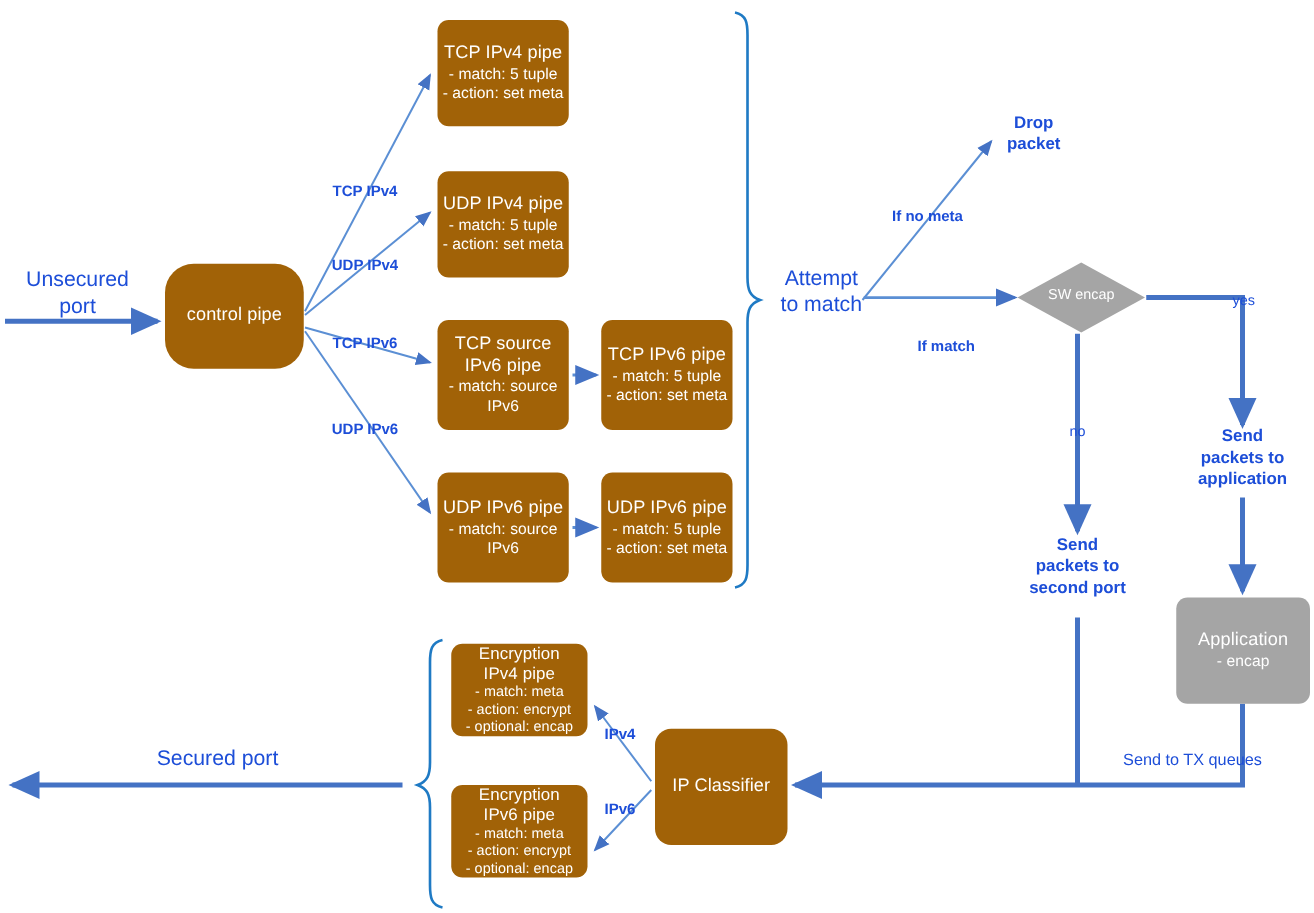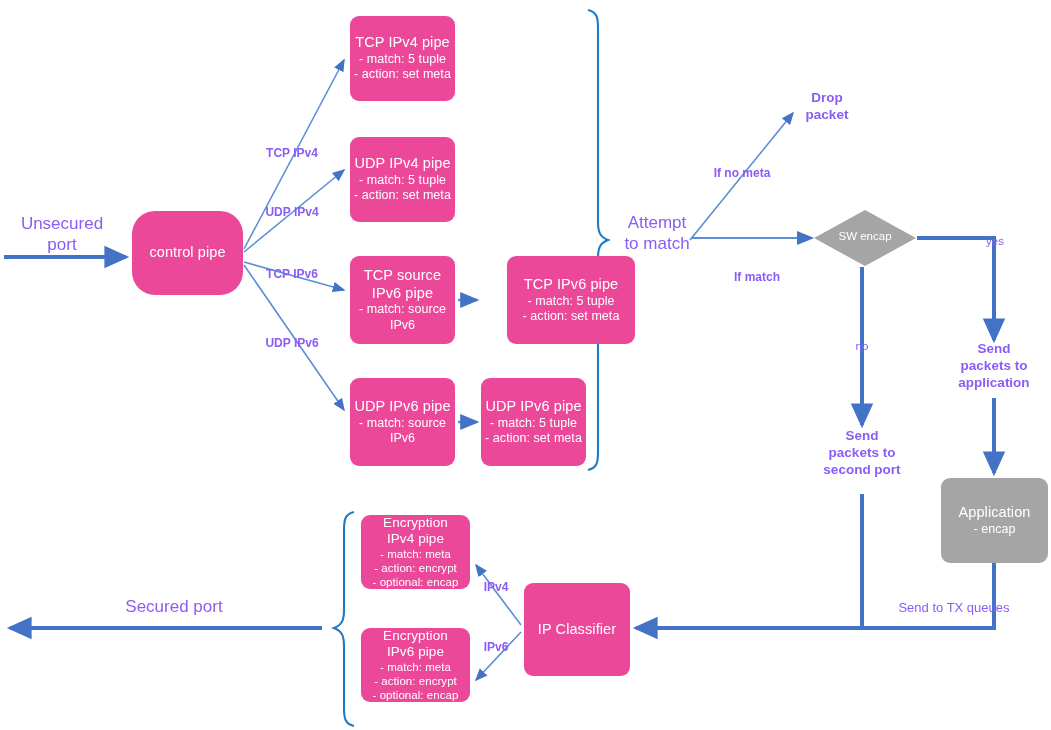--- a/index.html
+++ b/index.html
@@ -28,37 +28,37 @@
     box-sizing: border-box;
     display: flex;
     flex-direction: column;
     align-items: center;
     justify-content: center;
     text-align: center;
     color: #ffffff;
     border-radius: 9px;
     line-height: 1.22;
   }
-  .node.blue { background: #ec4899; }
+  .node.blue { background: #a16207; }
   .node.gray { background: #A5A5A5; }
   .node .title {
     font-size: 14.5px;
     letter-spacing: 0.1px;
   }
   .node .sub {
     font-size: 12.5px;
     letter-spacing: 0.05px;
     text-align: center;
   }
   .node.small .title { font-size: 13.5px; }
   .node.small .sub { font-size: 11.5px; }
 
   .lbl {
     position: absolute;
-    color: #8b5cf6;
+    color: #1d4ed8;
     text-align: center;
     line-height: 1.25;
     white-space: pre-line;
   }
   .lbl.b12 { font-size: 12px; font-weight: bold; }
   .lbl.b13 { font-size: 13.5px; font-weight: bold; }
   .lbl.n14 { font-size: 17px; }
   .lbl.n11 { font-size: 11.5px; }
   .lbl.n13 { font-size: 13px; }
 </style>
@@ -216,21 +216,21 @@
     <div class="sub">- action: set meta</div>
   </div>
 
   <div class="node blue" style="left:350px; top:256px; width:105px; height:88px;">
     <div class="title" style="white-space:pre-line;">TCP source
 IPv6 pipe</div>
     <div class="sub">- match: source</div>
     <div class="sub">IPv6</div>
   </div>
 
-  <div class="node blue" style="left:481px; top:256px; width:128px; height:88px;margin-left:26px;">
+  <div class="node blue" style="left:481px; top:256px; width:105px; height:88px;">
     <div class="title">TCP IPv6 pipe</div>
     <div class="sub">- match: 5 tuple</div>
     <div class="sub">- action: set meta</div>
   </div>
 
   <div class="node blue" style="left:350px; top:378px; width:105px; height:88px;">
     <div class="title">UDP IPv6  pipe</div>
     <div class="sub">- match: source</div>
     <div class="sub">IPv6</div>
   </div>
@@ -242,21 +242,21 @@
   </div>
 
   <div style="position:absolute; left:825px; top:230px; width:80px; text-align:center;
               color:#ffffff; font-size:11.5px;">SW encap</div>
 
   <div class="node gray" style="left:941px; top:478px; width:107px; height:85px;">
     <div class="title">Application</div>
     <div class="sub">- encap</div>
   </div>
 
-  <div class="node blue" style="left:524px; top:583px; width:106px; height:93px;">
+  <div class="node blue" style="left:524px; top:583px; width:106px; height:93px;border-radius:13px;">
     <div class="title">IP Classifier</div>
   </div>
 
   <div class="node blue small" style="left:361px; top:515px; width:109px; height:74px;">
     <div class="title" style="white-space:pre-line;">Encryption
 IPv4 pipe</div>
     <div class="sub">- match: meta</div>
     <div class="sub">- action: encrypt</div>
     <div class="sub">- optional: encap</div>
   </div>

